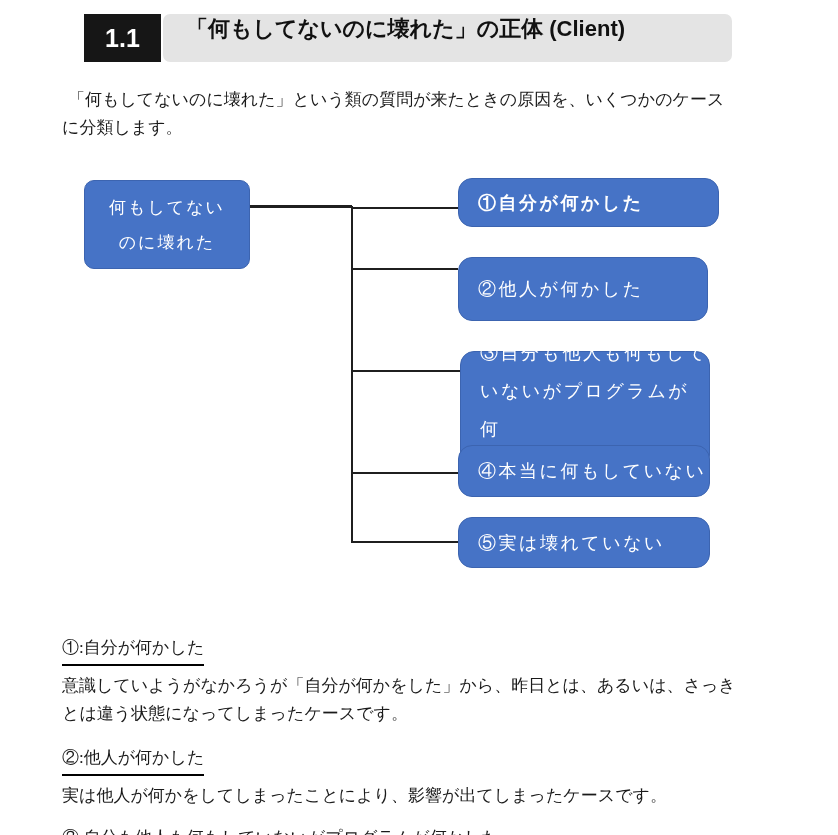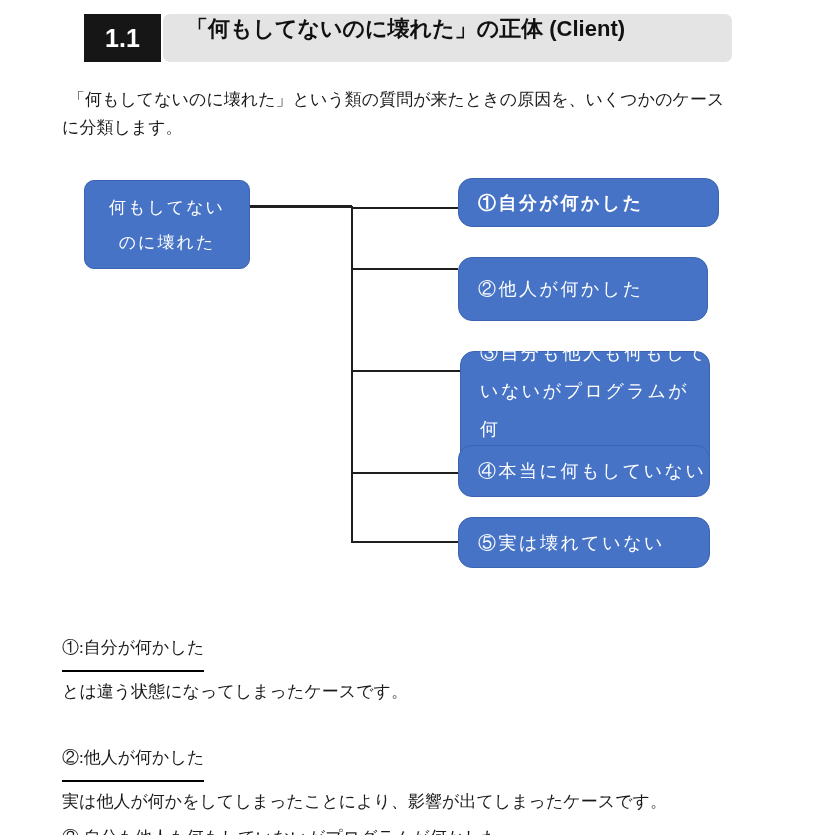--- a/index.html
+++ b/index.html
@@ -85,21 +85,21 @@
     position:absolute; left:62px; width:692px;
     font-family:"Liberation Serif","DejaVu Serif",serif;
     font-size:17px; color:#1a1a1a;
   }
   .sec-1 { top:638px; }
   .sec-2 { top:748px; }
   .sec-3 { top:828px; }
   .sec-heading {
     display:inline-block;
     border-bottom:2px solid #000000;
-    padding-bottom:12px;
+    padding-bottom:6px;
     line-height:20px;
   }
   .sec-body { margin-top:6px; line-height:28px; }
 </style>
 </head>
 <body>
 
 <div class="page">
 
   <div class="num-box">
@@ -152,20 +152,21 @@
       <span class="node-line">⑤実は壊れていない</span>
     </div>
   </div>
 
 
   <div class="sec sec-1">
     <div>
       <span class="sec-heading">①:自分が何かした</span>
     </div>
     <div class="sec-body">
+      <div> 意識していようがなかろうが「自分が何かをした」から、昨日とは、あるいは、さっき</div>
       <div>とは違う状態になってしまったケースです。</div>
     </div>
   </div>
 
   <div class="sec sec-2">
     <div>
       <span class="sec-heading">②:他人が何かした</span>
     </div>
     <div class="sec-body">
       <div> 実は他人が何かをしてしまったことにより、影響が出てしまったケースです。</div>

